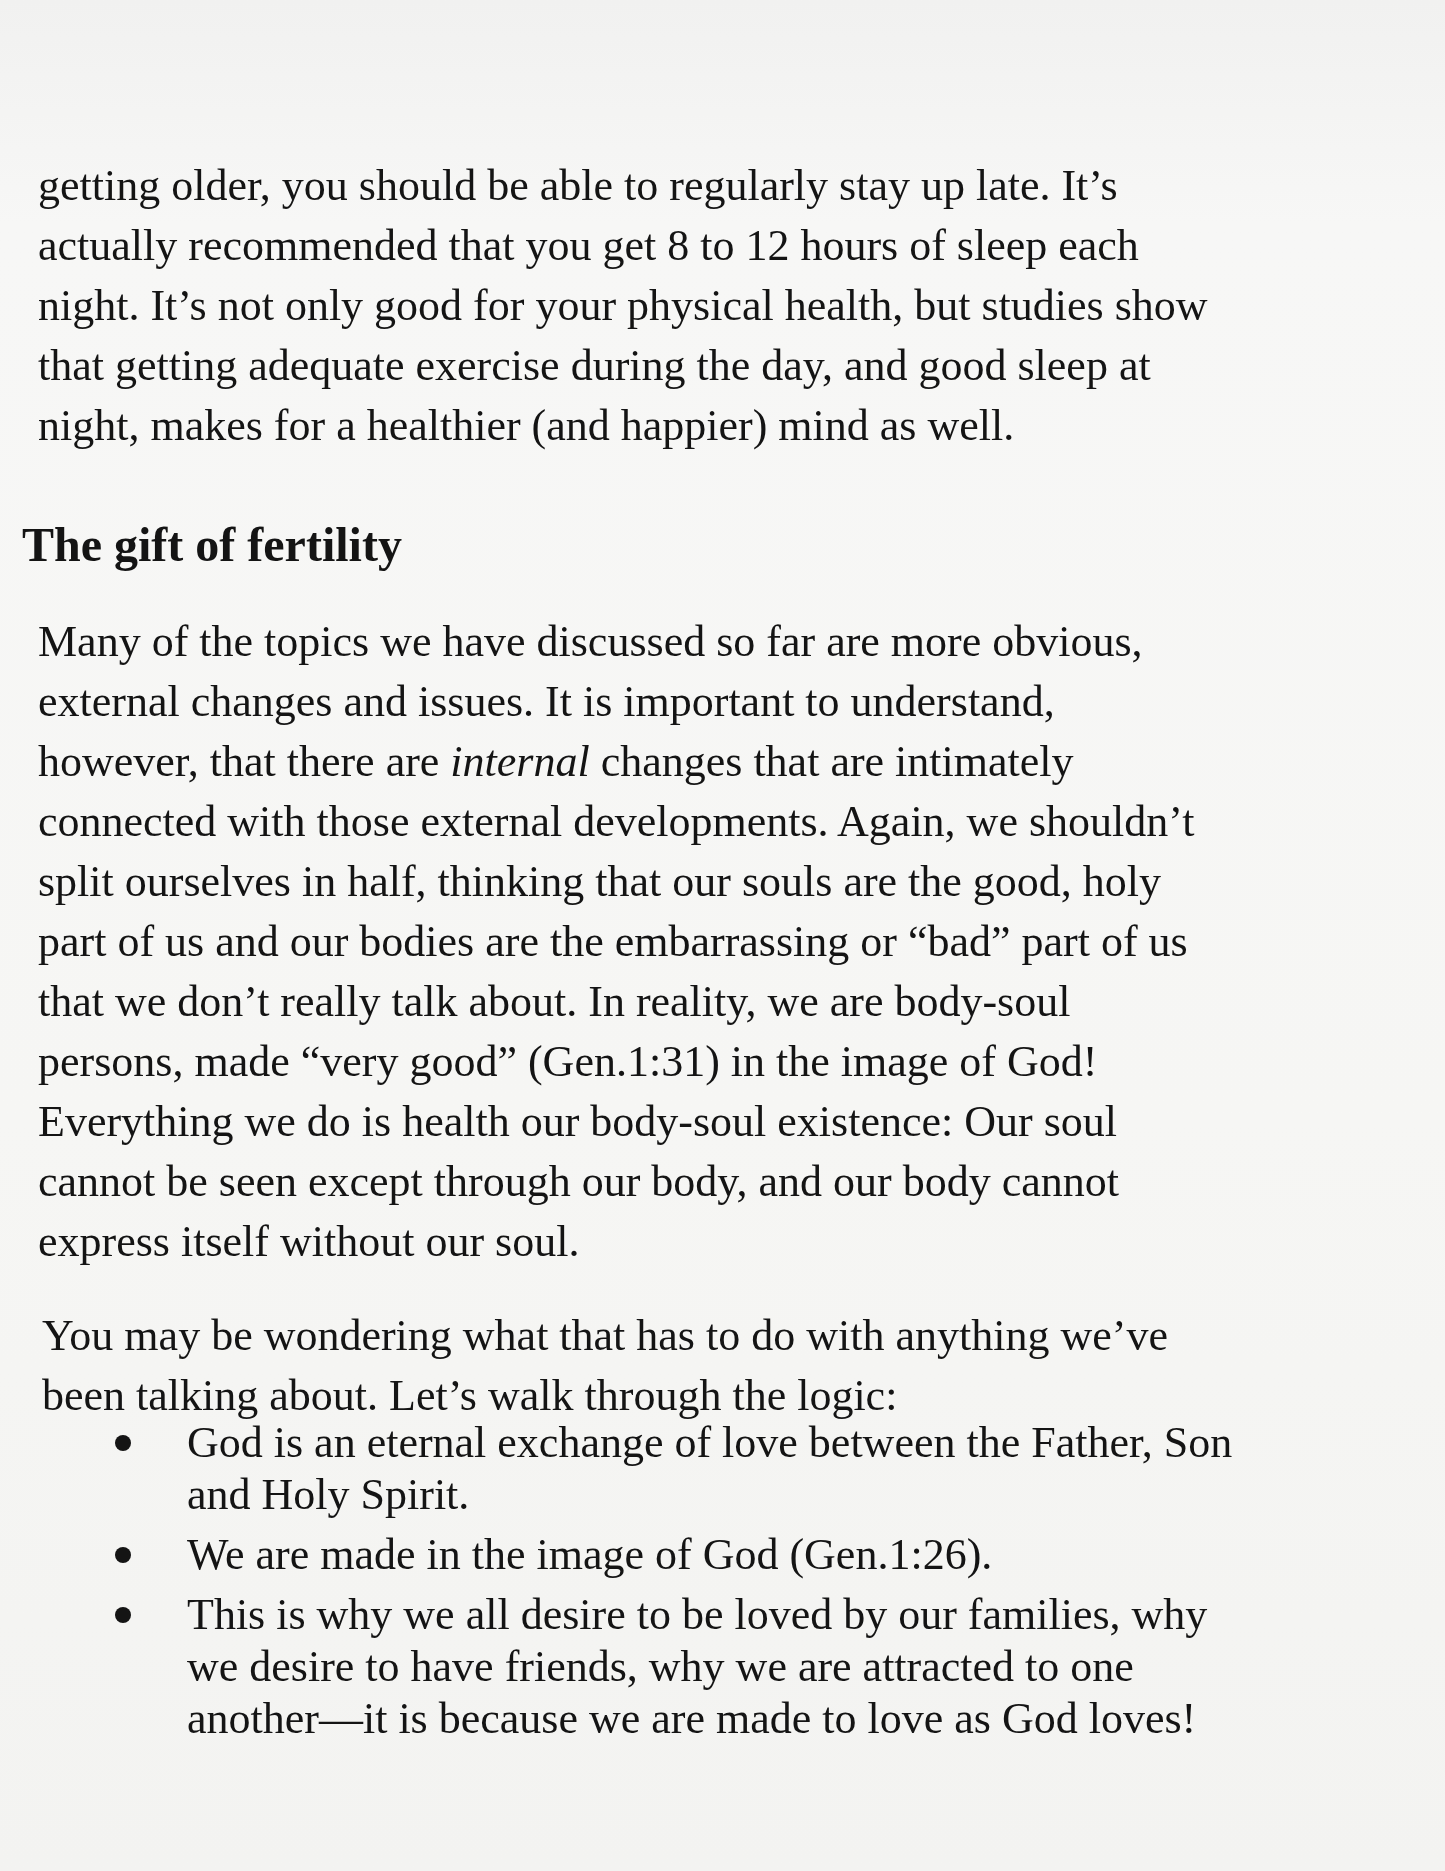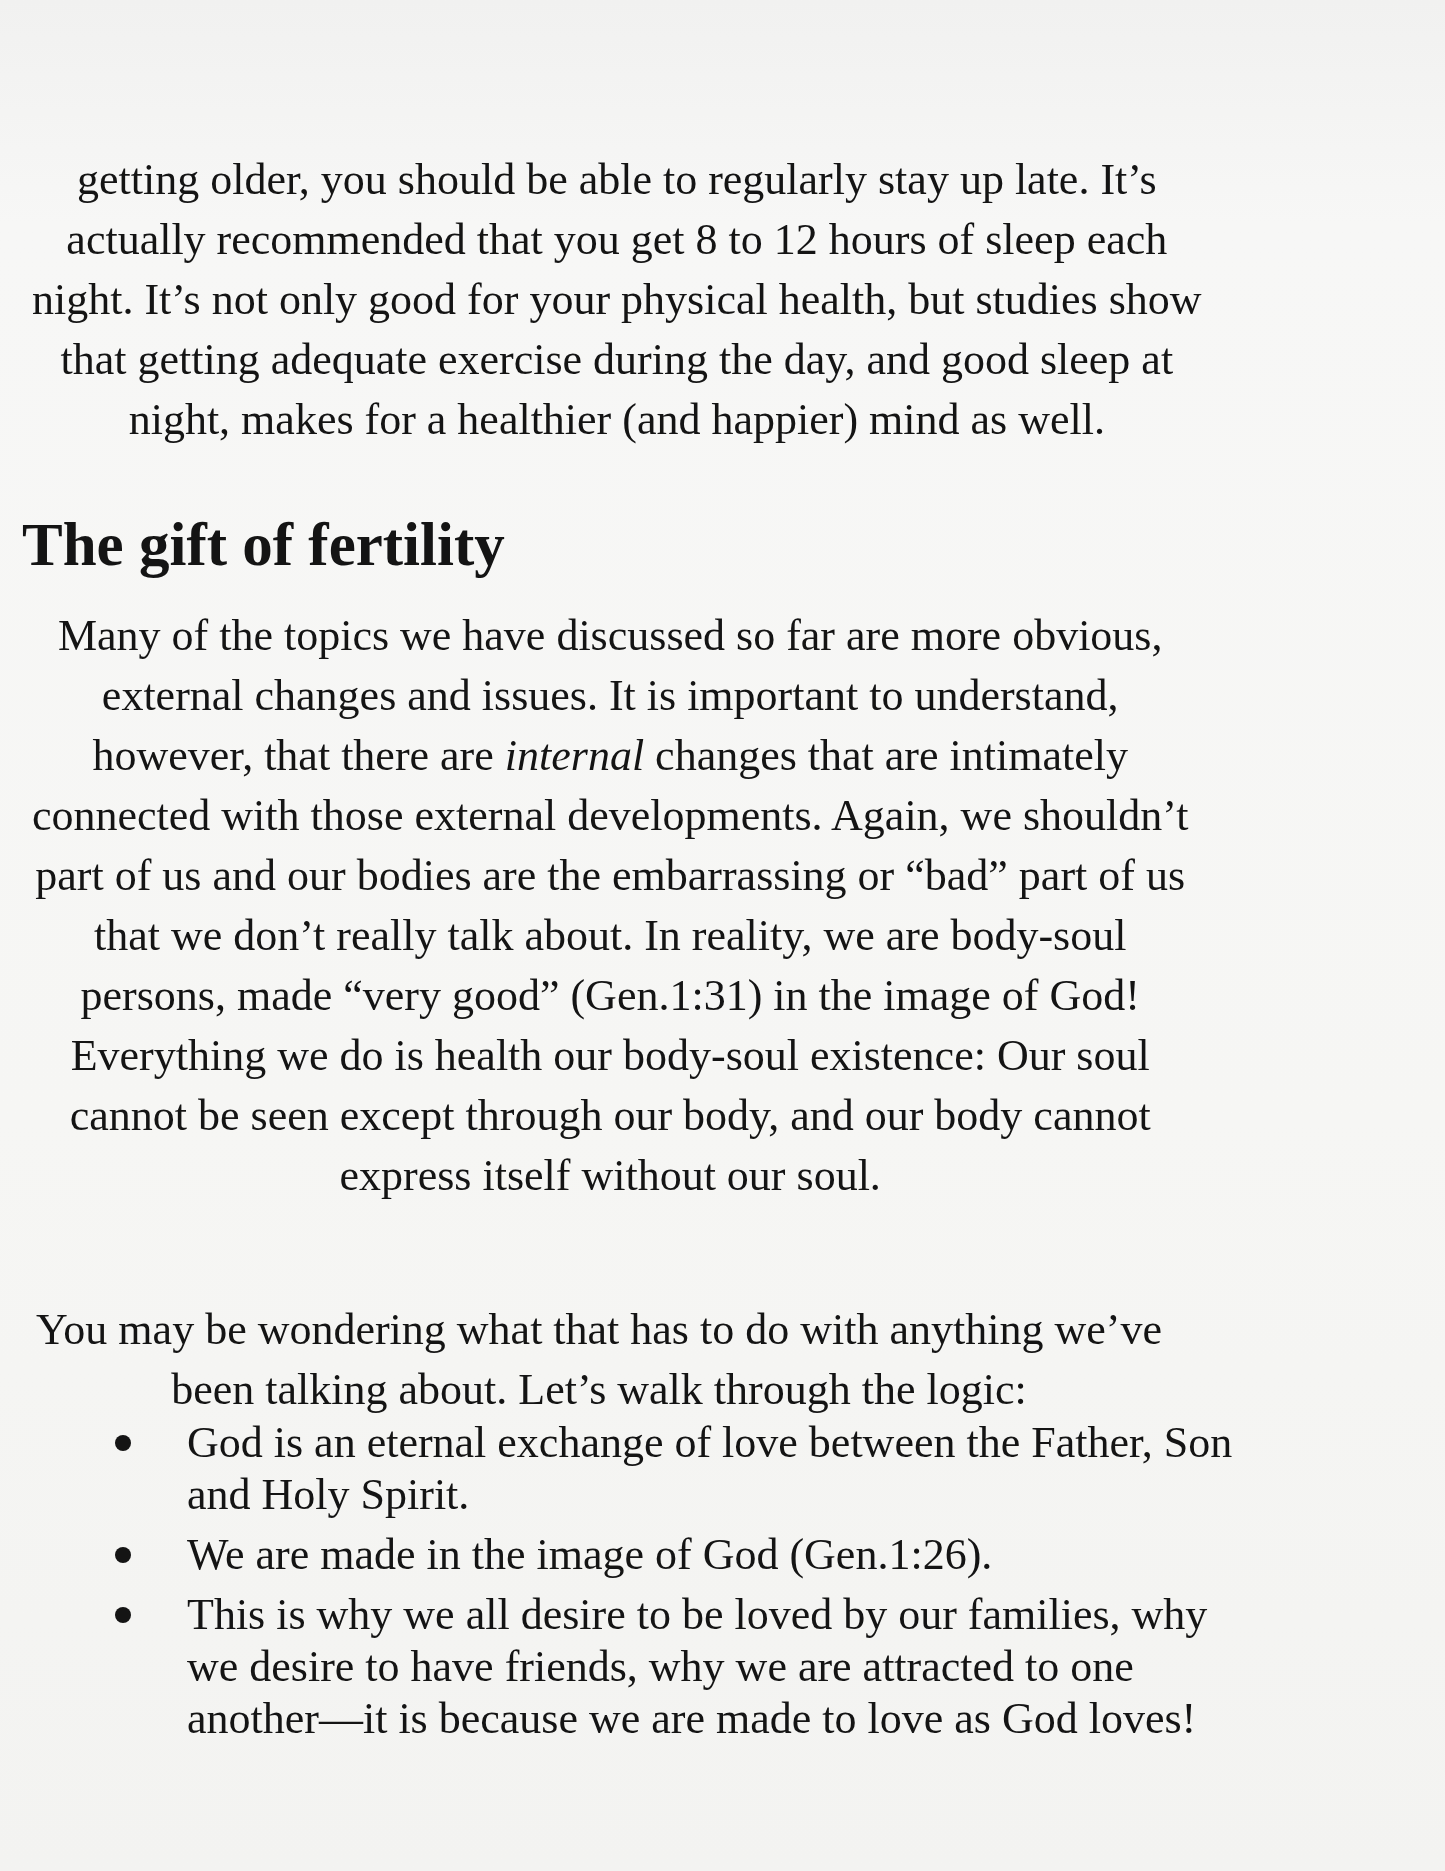--- a/index.html
+++ b/index.html
@@ -4,24 +4,24 @@
 <style>
   html, body { margin: 0; padding: 0; }
   body {
     width: 1445px; height: 1871px; overflow: hidden;
     background: linear-gradient(180deg, #f1f1f0 0%, #f7f7f6 12%, #f6f6f4 60%, #f3f3f1 100%);
     font-family: "Liberation Serif", "DejaVu Serif", serif;
     color: #141414;
     position: relative;
   }
   .page { position: absolute; left: 22px; top: 140px; width: 1400px; }
-  .para { font-size: 44px; line-height: 60px; margin: 10px; text-align: center; }
+  .para { font-size: 44px; line-height: 60px; margin: 16px; }
   .para .line { display: block; white-space: nowrap; }
   .heading {
-    font-size: 61px; font-weight: bold; line-height: 60px;
+    font-size: 48px; font-weight: bold; line-height: 60px;
     margin: 0; white-space: nowrap; position: absolute; left: 0; top: 375px;
   }
   #p1 { position: absolute; top: 0; left: 0; }
   #p2 { position: absolute; top: 456px; left: 0; }
   #p3 { position: absolute; top: 1150px; left: 4px; }
   ul.bullets { position: absolute; top: 1268px; left: 0; margin: 9px; padding: 0; list-style: none; }
   ul.bullets li { position: relative; padding-left: 156px; font-size: 44px; line-height: 52px; margin-bottom: 8px; }
   ul.bullets li .line { display: block; white-space: nowrap; }
   ul.bullets li .bullet {
     position: absolute; left: 84px; top: 18px; width: 16px; height: 16px;
@@ -42,20 +42,21 @@
     <span class="line">night, makes for a healthier (and happier) mind as well.</span>
   </p>
 
   <h2 class="heading">The gift of fertility</h2>
 
   <p id="p2" class="para">
     <span class="line">Many of the topics we have discussed so far are more obvious,</span>
     <span class="line">external changes and issues. It is important to understand,</span>
     <span class="line"><span>however, that there are </span><em>internal</em><span> changes that are intimately</span></span>
     <span class="line">connected with those external developments. Again, we shouldn’t</span>
+    <span class="line">split ourselves in half, thinking that our souls are the good, holy</span>
     <span class="line">part of us and our bodies are the embarrassing or “bad” part of us</span>
     <span class="line">that we don’t really talk about. In reality, we are body-soul</span>
     <span class="line">persons, made “very good” (Gen.1:31) in the image of God!</span>
     <span class="line">Everything we do is health our body-soul existence: Our soul</span>
     <span class="line">cannot be seen except through our body, and our body cannot</span>
     <span class="line">express itself without our soul.</span>
   </p>
 
   <p id="p3" class="para">
     <span class="line">You may be wondering what that has to do with anything we’ve</span>

